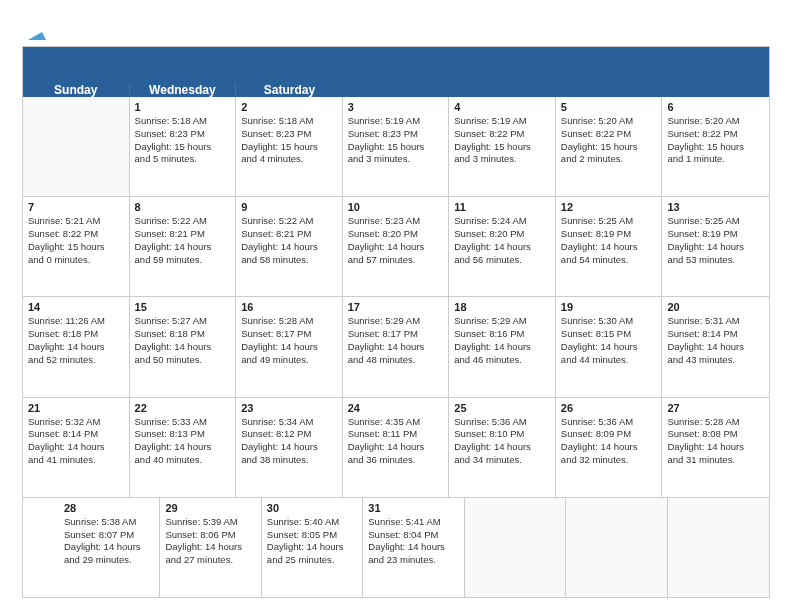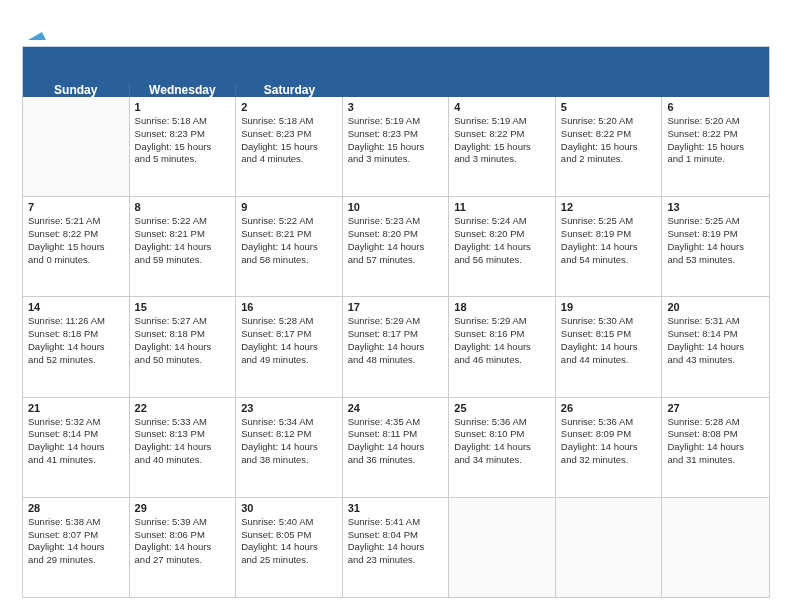--- a/index.html
+++ b/index.html
@@ -82,20 +82,21 @@
       flex-direction: column;
     }
     .cal-row {
       flex: 1;
       display: grid;
       grid-template-columns: repeat(7, 1fr);
       border-bottom: 1px solid #ccc;
     }
     .cal-row:last-child {
       border-bottom: none;
+      margin-left: 36px;
     }
     .cal-cell {
       border-right: 1px solid #ccc;
       padding: 4px 5px;
       font-size: 9.5px;
       color: #333;
       min-height: 0;
       overflow: hidden;
     }
     .cal-cell:last-child {

